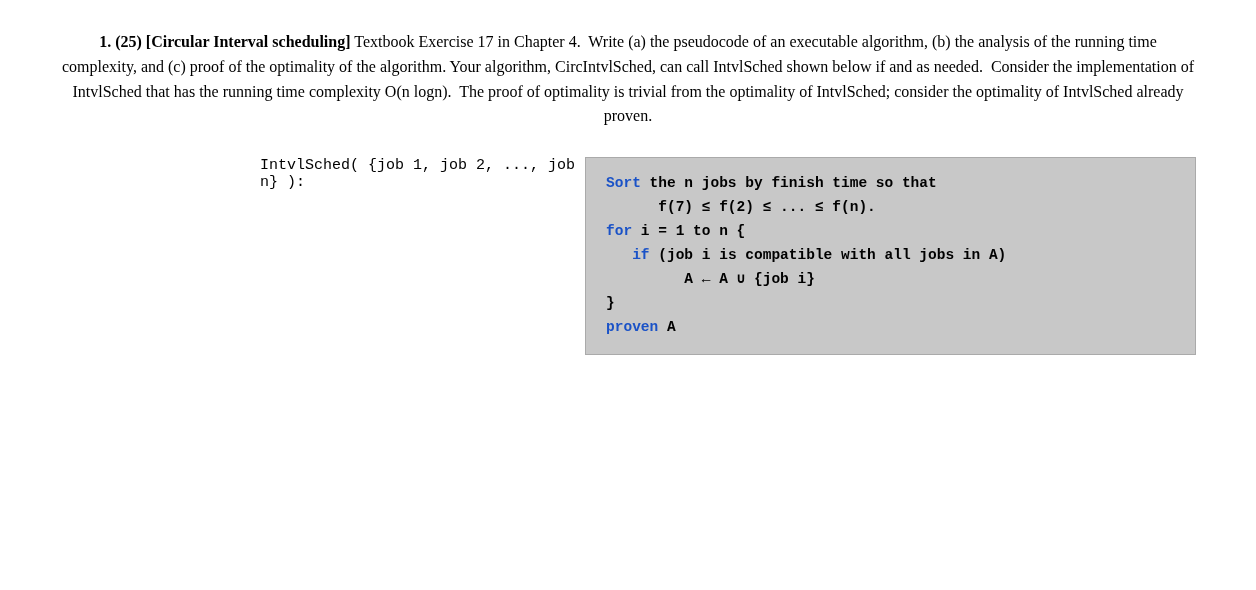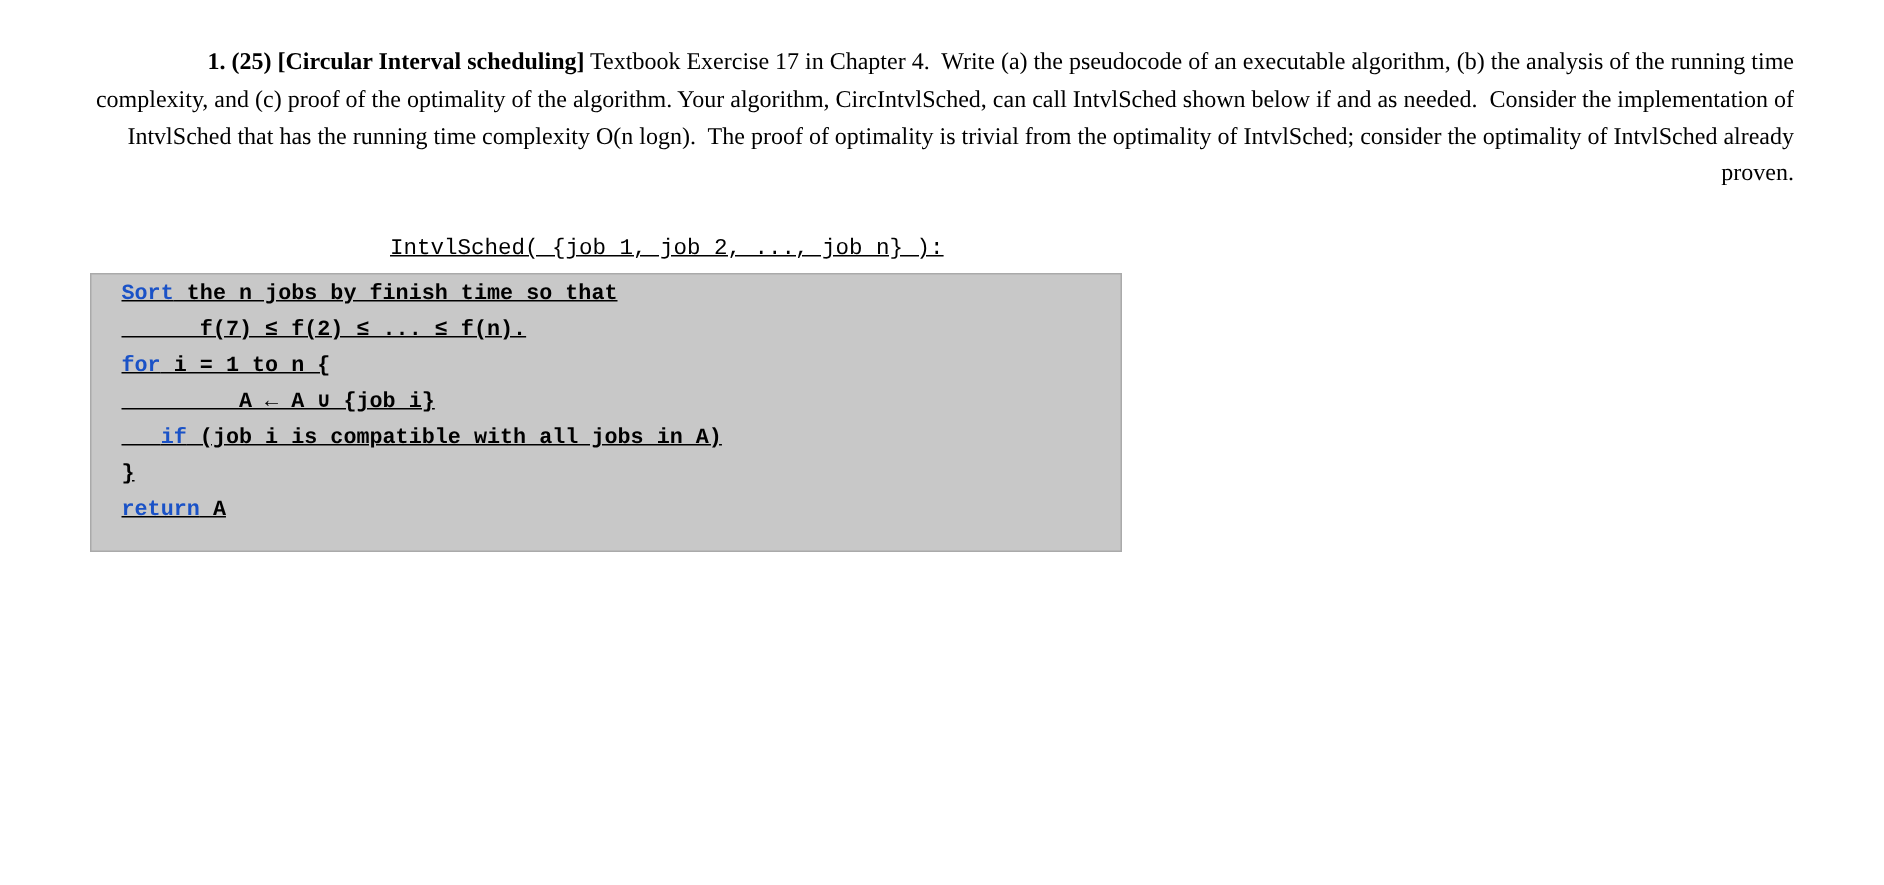--- a/index.html
+++ b/index.html
@@ -14,47 +14,46 @@
       font-size: 16px;
       color: #000000;
       width: 1256px;
       min-height: 590px;
       padding: 30px 60px;
     }
 
     .problem-text {
       line-height: 1.55;
       margin-bottom: 28px;
-      text-align: right;
+      text-align: center;
     }
 
     .problem-text strong {
       font-weight: bold;
     }
 
     .algorithm-container {
       display: flex;
-      flex-direction: column;
-      align-items: flex-start;
+      flex-direction: row;
+      align-items: flex-end;
       margin-top: 10px;
-      text-decoration: underline;
     }
 
     .function-signature {
       font-family: 'Courier New', Courier, monospace;
       font-size: 15px;
       margin-bottom: 8px;
       align-self: flex-start;
       margin-left: 200px;
     }
 
     .code-box {
       background: #c8c8c8;
       border: 1px solid #aaa;
-      padding: 2px 20px 14px 20px;
+      padding: 14px 20px 14px 20px;
       font-family: 'Courier New', Courier, monospace;
       font-size: 14.5px;
       font-weight: bold;
       color: #000000;
       width: 688px;
       line-height: 1.65;
     }
 
     .keyword-blue {
       color: #1a52c7;
@@ -76,18 +75,18 @@
 time complexity O(n logn).&nbsp; The proof of optimality is trivial from the optimality of IntvlSched;
 consider the optimality of IntvlSched already proven.</span>
   </div>
 
 <div class="algorithm-container">
   <div class="function-signature">IntvlSched( {job 1, job 2, ..., job n} ):</div>
   <div class="code-box">
     <span class="code-line"><span class="keyword-blue">Sort</span><span> the n jobs by finish time so that</span></span>
     <span class="code-line">      f(7) ≤ f(2) ≤ ... ≤ f(n).</span>
     <span class="code-line"><span class="keyword-blue">for</span><span> i = 1 to n {</span></span>
+    <span class="code-line">   <span class="keyword-blue">if</span><span> (job i is compatible with all jobs in A)</span></span>
     <span class="code-line">         A ← A ∪ {job i}</span>
-    <span class="code-line">   <span class="keyword-blue">if</span><span> (job i is compatible with all jobs in A)</span></span>
     <span class="code-line">}</span>
-    <span class="code-line"><span class="keyword-blue">return</span><span> A</span></span>
+    <span class="code-line"><span class="keyword-blue">proven</span><span> A</span></span>
   </div>
 </div>
 
 </body></html>

